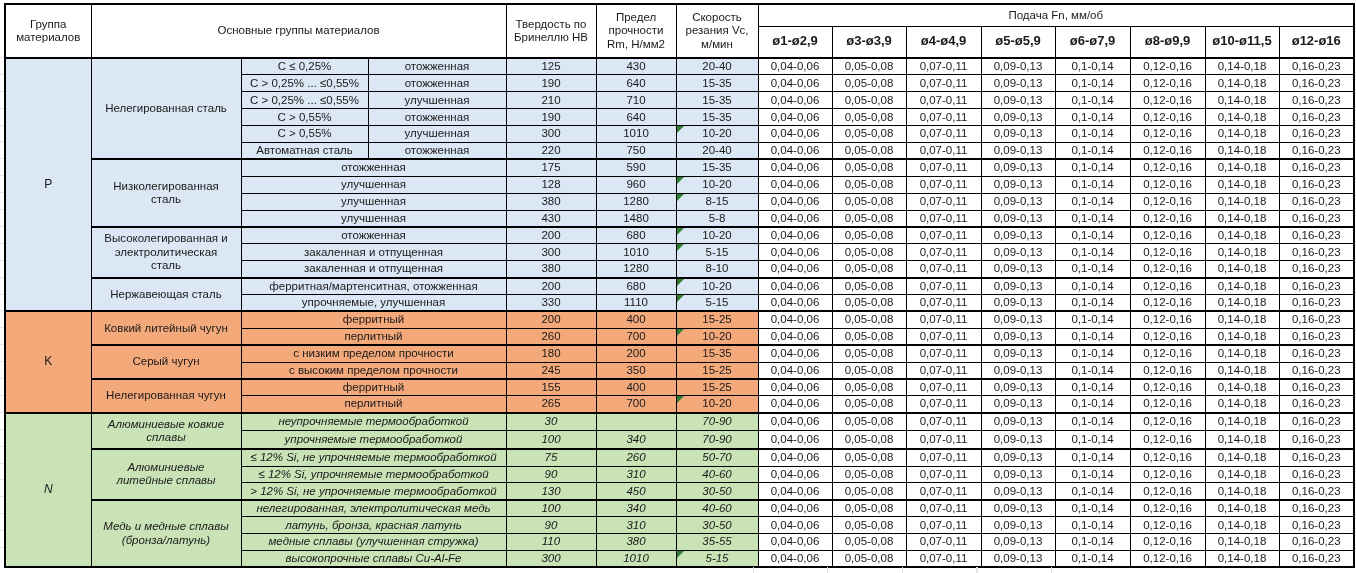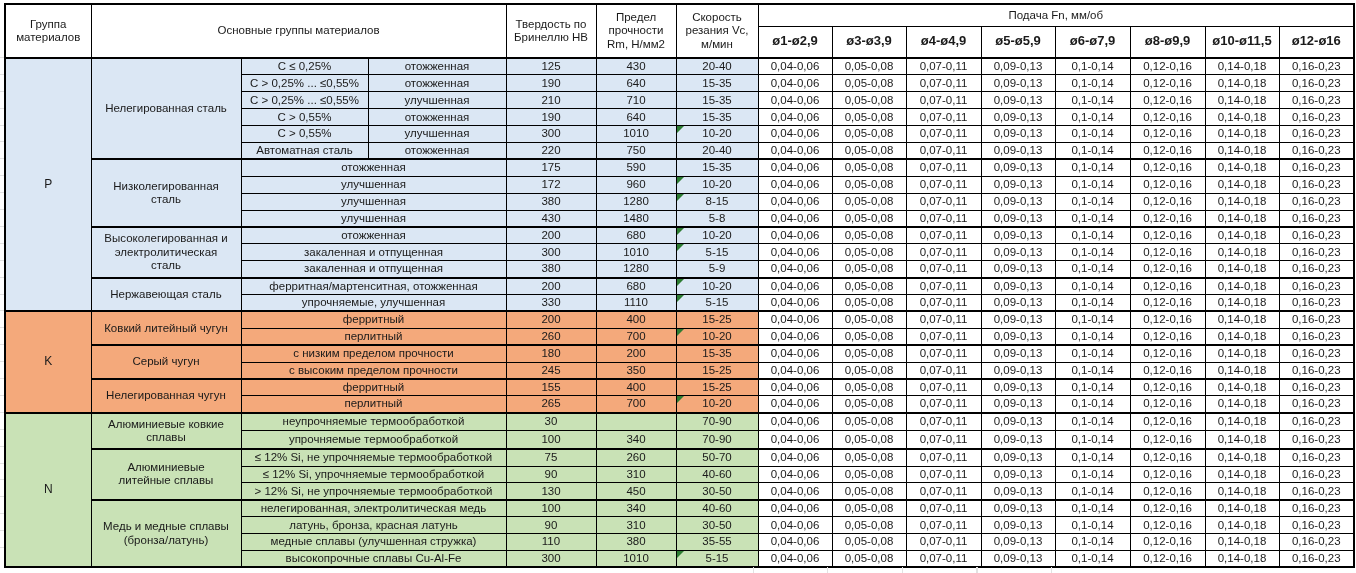--- a/index.html
+++ b/index.html
@@ -11,21 +11,21 @@
         vertical-align:middle;text-align:center;line-height:1.15;}
   thead th{background:#fff;font-weight:normal;}
   thead tr.h-top{height:22px;}
   thead tr.h-dia{height:32px;}
   thead tr.h-dia th{font-weight:bold;font-size:13px;border-bottom:2px solid #000;}
   th.span2{border-bottom:2px solid #000;}
   tbody tr{height:16.9px;}
   tbody td{white-space:nowrap;}
   td.mat{background:var(--c-p);}
   tr.gK td.mat{background:var(--c-k);}
-  tr.gN td.mat{background:var(--c-n);}
+  tr.gN td.mat{background:var(--c-n);font-style:italic;}
   tr.gP td.mat{background:var(--c-p);}
   td.gletter{font-size:12px;}
   td.subgrp{white-space:normal;padding:4px 10px;}
   td.spec{text-align:center;}
   td.feed{background:#fff;}
   tr.sg-top td{border-top-width:2px;}
   td.vc{position:relative;}
   td.vc.note::before{content:"";position:absolute;top:0;left:0;width:0;height:0;
         border-top:7px solid var(--c-note);border-right:7px solid transparent;}
   .gridstub{position:absolute;pointer-events:none;}
@@ -179,21 +179,21 @@
           <td class="feed">0,05-0,08</td>
           <td class="feed">0,07-0,11</td>
           <td class="feed">0,09-0,13</td>
           <td class="feed">0,1-0,14</td>
           <td class="feed">0,12-0,16</td>
           <td class="feed">0,14-0,18</td>
           <td class="feed">0,16-0,23</td>
         </tr>
         <tr class="gP">
           <td class="mat spec" colspan="2">улучшенная</td>
-          <td class="mat">172</td>
+          <td class="mat">128</td>
           <td class="mat">960</td>
           <td class="mat vc note">10-20</td>
           <td class="feed">0,04-0,06</td>
           <td class="feed">0,05-0,08</td>
           <td class="feed">0,07-0,11</td>
           <td class="feed">0,09-0,13</td>
           <td class="feed">0,1-0,14</td>
           <td class="feed">0,12-0,16</td>
           <td class="feed">0,14-0,18</td>
           <td class="feed">0,16-0,23</td>
@@ -252,21 +252,21 @@
           <td class="feed">0,09-0,13</td>
           <td class="feed">0,1-0,14</td>
           <td class="feed">0,12-0,16</td>
           <td class="feed">0,14-0,18</td>
           <td class="feed">0,16-0,23</td>
         </tr>
         <tr class="gP">
           <td class="mat spec" colspan="2">закаленная и отпущенная</td>
           <td class="mat">380</td>
           <td class="mat">1280</td>
-          <td class="mat vc">5-9</td>
+          <td class="mat vc">8-10</td>
           <td class="feed">0,04-0,06</td>
           <td class="feed">0,05-0,08</td>
           <td class="feed">0,07-0,11</td>
           <td class="feed">0,09-0,13</td>
           <td class="feed">0,1-0,14</td>
           <td class="feed">0,12-0,16</td>
           <td class="feed">0,14-0,18</td>
           <td class="feed">0,16-0,23</td>
         </tr>
         <tr class="gP sg-top">

